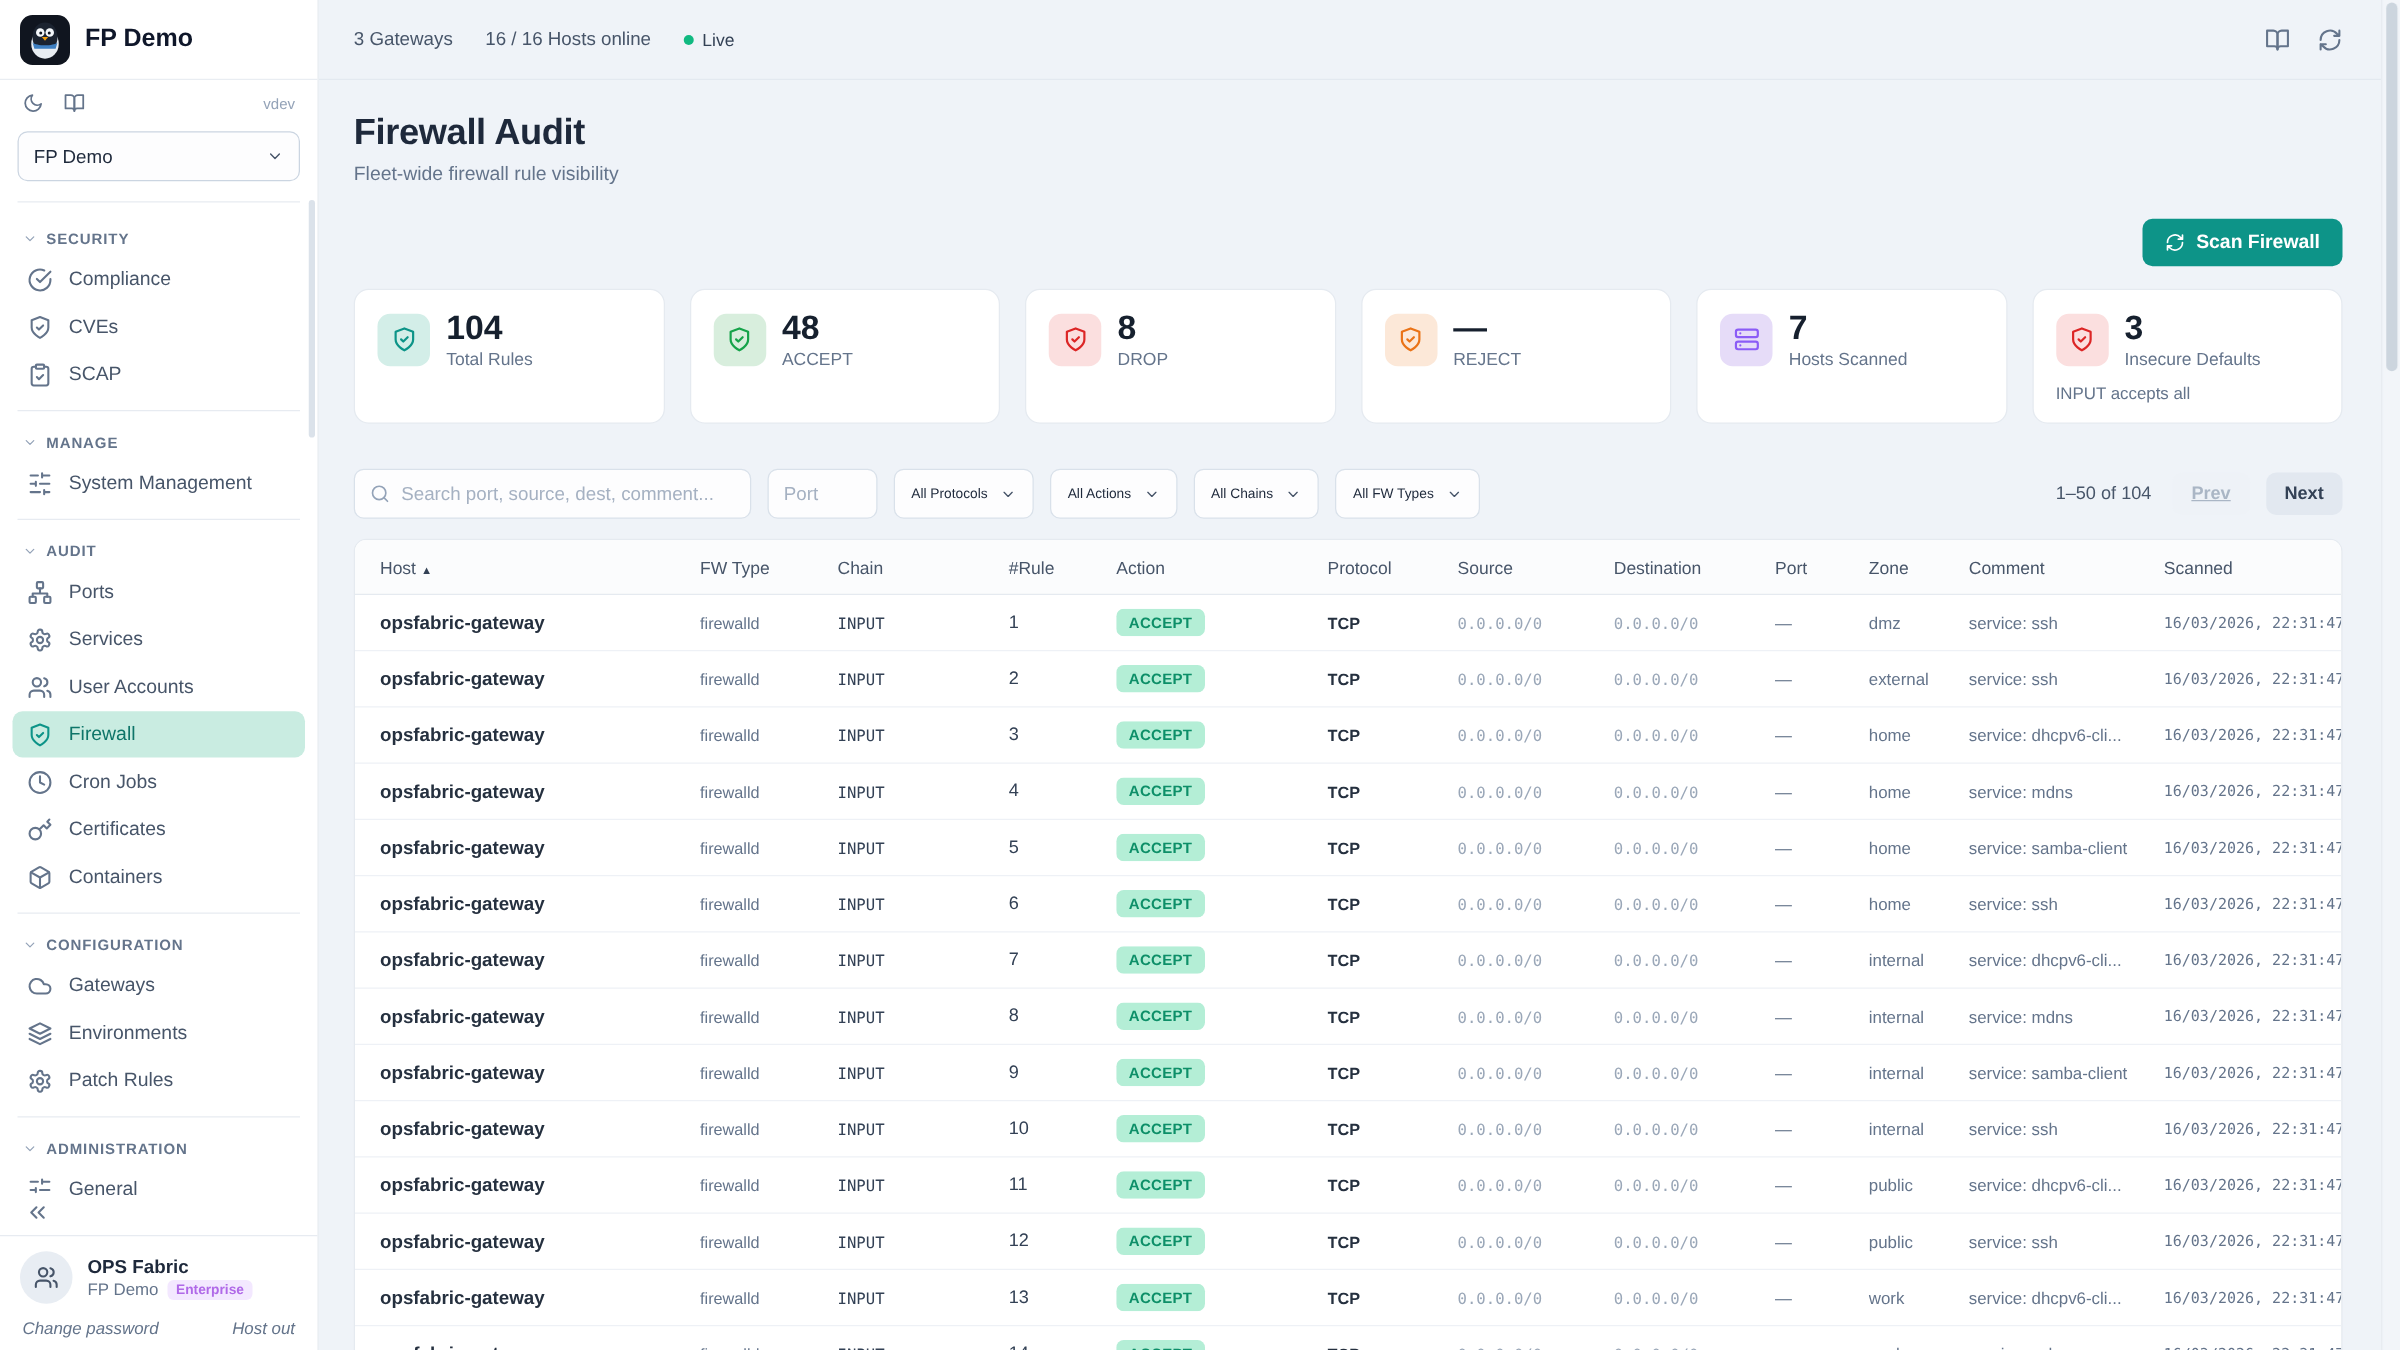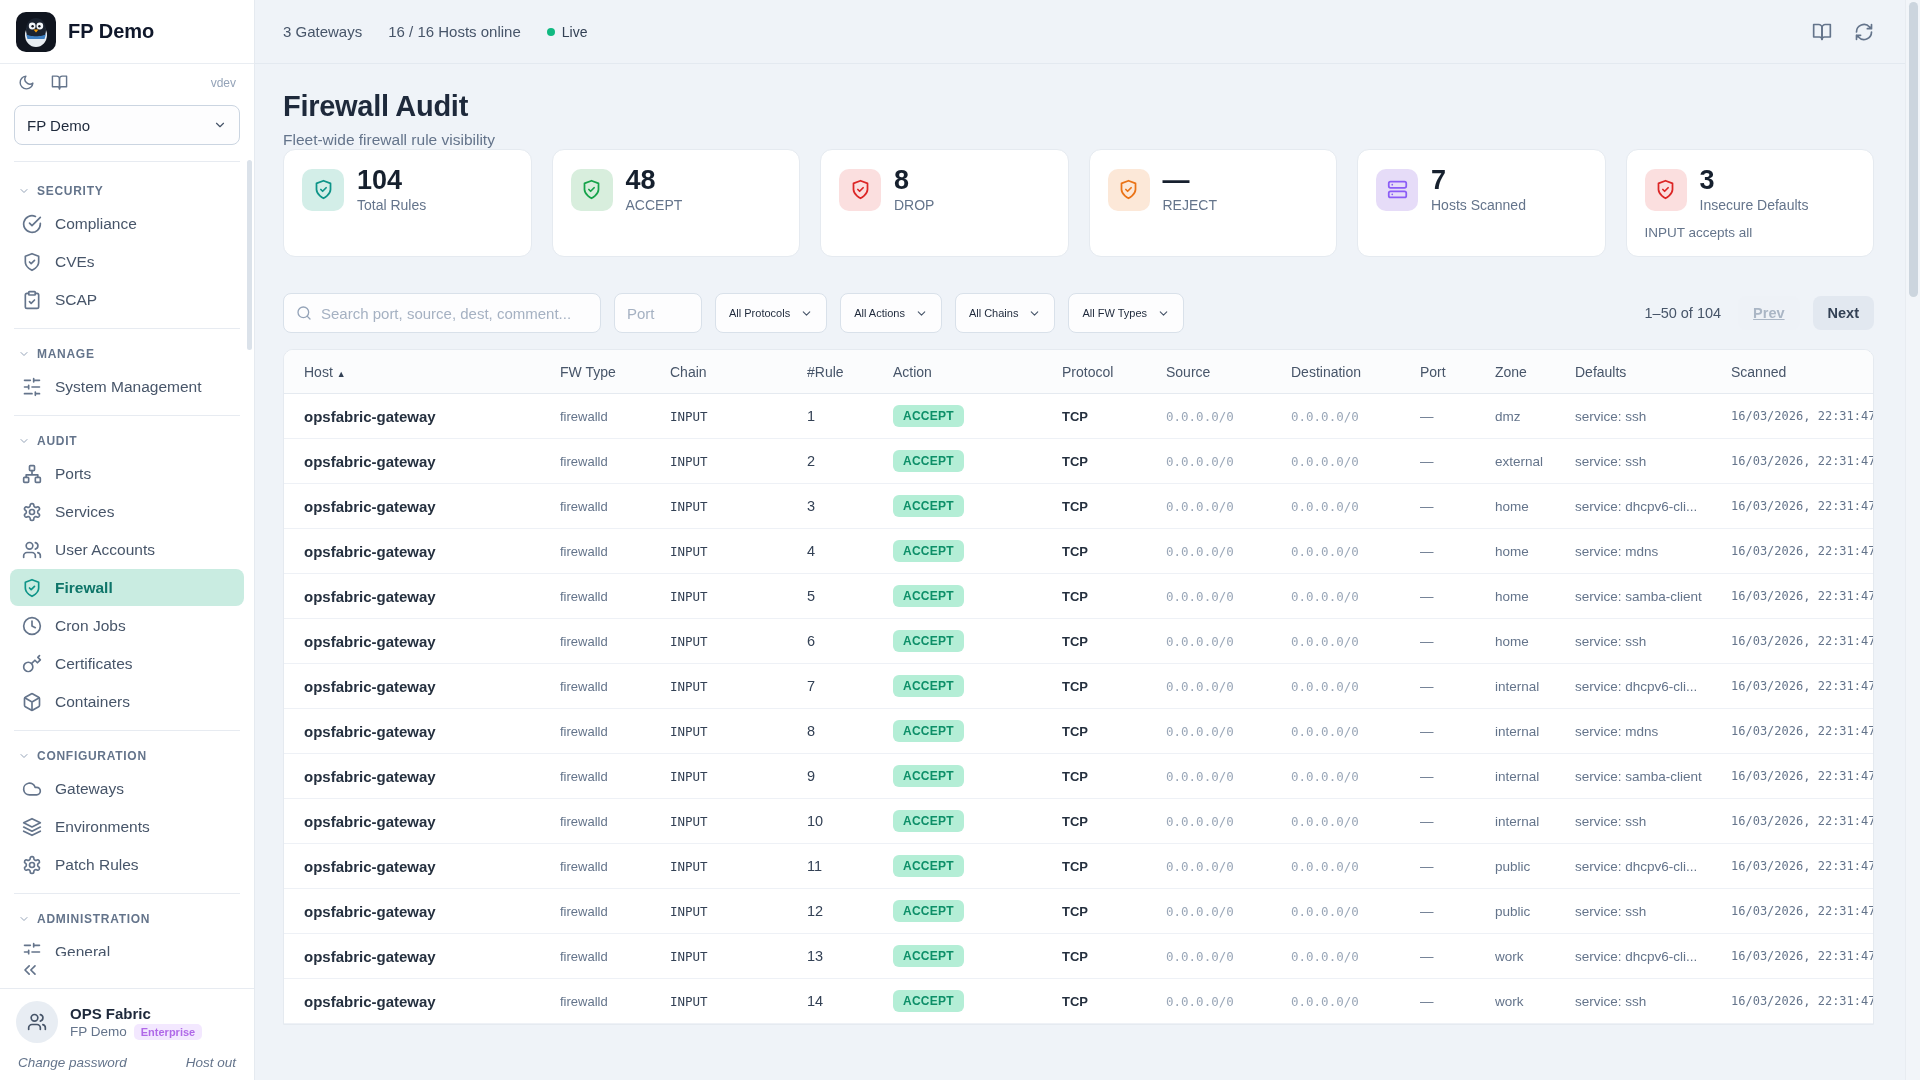--- a/index.html
+++ b/index.html
@@ -39,21 +39,21 @@
     display:flex; align-items:center; gap:7px; padding:8px 18px 6px 18px;
     font-size:12px; font-weight:700; letter-spacing:.06em; color:#64748b; cursor:pointer;
   }
   .sec-head .icon { width:12px; height:12px; color:#94a3b8; }
   .sb-item {
     display:flex; align-items:center; gap:13px; height:37px;
     margin:1px 10px; padding:0 12px; border-radius:8px;
     font-size:15.5px; color:#475569; cursor:pointer;
   }
   .sb-item .icon { width:20px; height:20px; color:#64748b; }
-  .sb-item.active { background:#c9ece1; color:#0e7569; font-weight:700; }
+  .sb-item.active { background:#c9ece1; color:#0e7569; font-weight:400; }
   .sb-item.active .icon { color:#0d9488; }
   .sb-collapse { width:20px; height:20px; color:#64748b; margin:4px 0 8px 20px; cursor:pointer; }
   .sb-scroll-thumb { position:absolute; right:2px; top:160px; width:5px; height:190px; background:#dbe2ea; border-radius:3px; }
   .sb-footer { border-top:1px solid #e7ebf1; padding:12px 16px 10px 16px; }
   .sb-foot-row { display:flex; align-items:center; gap:12px; }
   .avatar {
     width:42px; height:42px; border-radius:50%; background:#e8edf3;
     display:flex; align-items:center; justify-content:center; color:#475569;
   }
   .avatar .icon { width:20px; height:20px; }
@@ -456,20 +456,31 @@
             <path d="M21 12a9 9 0 0 1-15.7 6L3 16M3 21v-5h5"></path>
           </svg>
         </span>
     </span>
   </header>
 
   <div class="content">
     <h1 class="page-title">Firewall Audit</h1>
     <div class="page-sub">Fleet-wide firewall rule visibility</div>
 
+    <div class="actions-row">
+      <button class="scan-btn">
+        <span class="icon">
+            <svg viewBox="0 0 24 24" fill="none" stroke="currentColor" stroke-width="2" stroke-linecap="round" stroke-linejoin="round">
+              <path d="M3 12a9 9 0 0 1 15.7-6L21 8M21 3v5h-5"></path>
+              <path d="M21 12a9 9 0 0 1-15.7 6L3 16M3 21v-5h5"></path>
+            </svg>
+          </span>
+        <span>Scan Firewall</span>
+      </button>
+    </div>
 
     <div class="stats" id="stats">
         <div class="stat-card">
           <div class="stat-top">
             <div class="stat-ic tint-teal">
               <svg viewBox="0 0 24 24" fill="none" stroke="currentColor" stroke-width="2" stroke-linecap="round" stroke-linejoin="round" style="width: 21px; height: 21px;">
                 <path d="M12 22s8-4 8-10V5l-8-3-8 3v7c0 6 8 10 8 10z"></path>
                 <path d="m9 12 2 2 4-4"></path>
               </svg>
             </div>
@@ -609,21 +620,21 @@
           <div class="th">Host<span class="sort-arrow">▲</span></div>
           <div class="th">FW Type</div>
           <div class="th">Chain</div>
           <div class="th">#Rule</div>
           <div class="th">Action</div>
           <div class="th">Protocol</div>
           <div class="th">Source</div>
           <div class="th">Destination</div>
           <div class="th">Port</div>
           <div class="th">Zone</div>
-          <div class="th">Defaults</div>
+          <div class="th">Comment</div>
           <div class="th">Scanned</div>
         </div>
       <div id="tbody">
           <div class="tgrid trow">
             <div class="td td-host">opsfabric-gateway</div>
             <div class="td td-fwtype">firewalld</div>
             <div class="td mono">INPUT</div>
             <div class="td td-rule">1</div>
             <div class="td"><span class="badge-action">ACCEPT</span></div>
             <div class="td td-proto">TCP</div>

